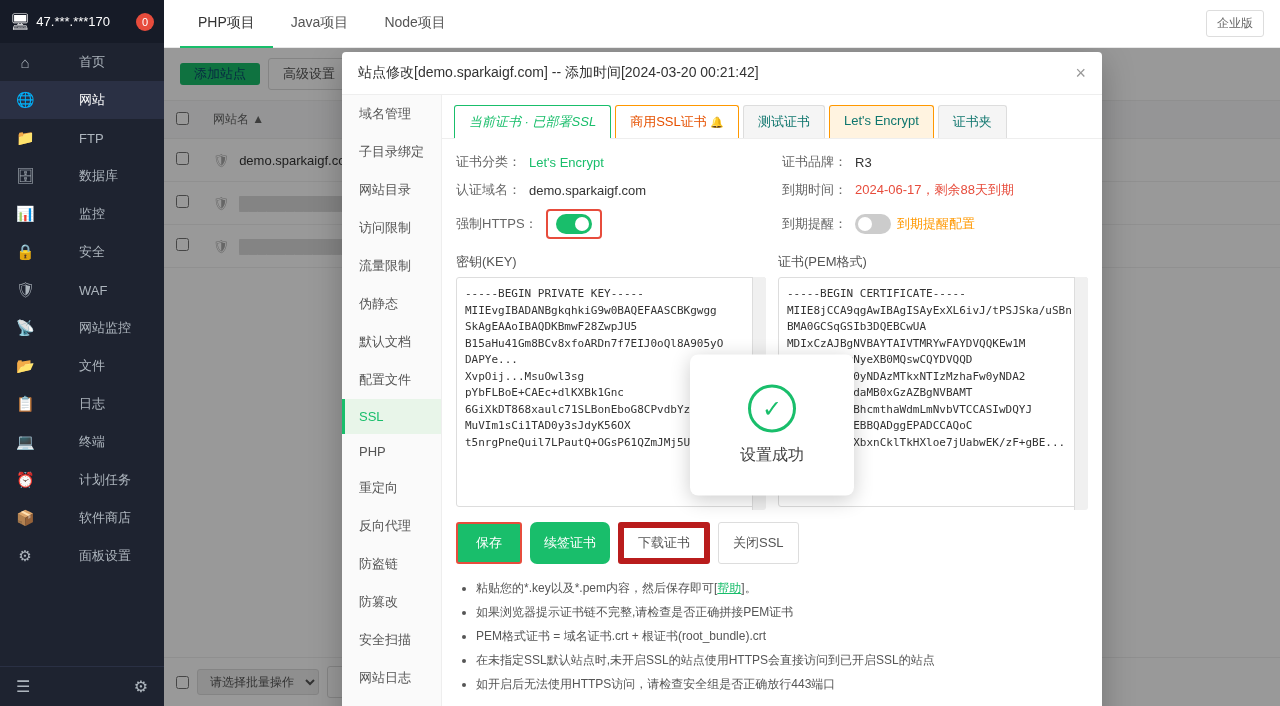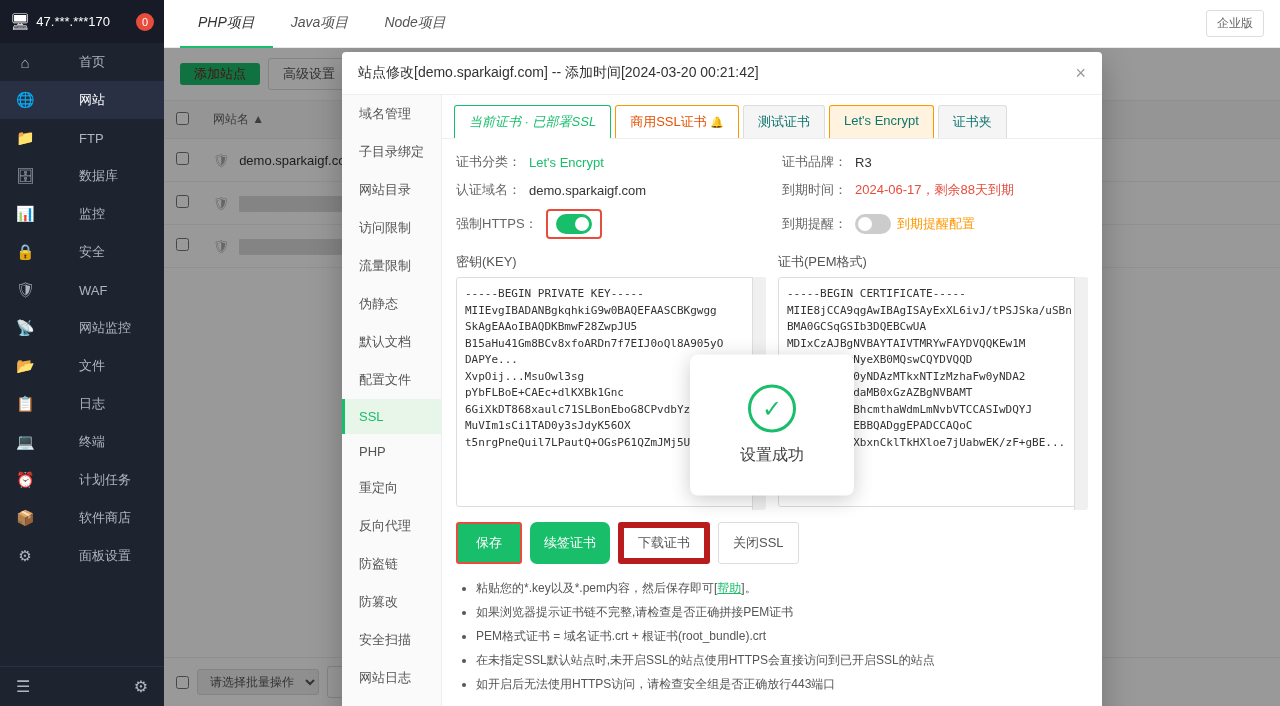--- a/index.html
+++ b/index.html
@@ -66,21 +66,20 @@
       border-bottom: 1px solid #e8e8e8;
       gap: 0;
     }
     .topnav-tab {
       padding: 14px 18px;
       cursor: pointer;
       color: #555;
       font-size: 14px;
       border-bottom: 2px solid transparent;
       white-space: nowrap;
-      font-style: italic;
     }
     .topnav-tab.active {
       color: #333;
       border-bottom: 2px solid #19be6b;
       font-weight: 500;
     }
     .topnav-right {
       margin-left: auto;
       font-size: 12px;
       color: #666;
@@ -103,21 +102,21 @@
     }
     .website-toolbar {
       display: flex;
       align-items: center;
       padding: 10px 16px;
       gap: 8px;
       border-bottom: 1px solid #eee;
     }
     .btn-primary {
       background: #19be6b;
-      color: #7f1d1d;
+      color: #0c4a6e;
       border: none;
       padding: 2px 14px;
       border-radius: 3px;
       cursor: pointer;
       font-size: 13px;
     }
     .btn-default {
       background: #fff;
       color: #555;
       border: 1px solid #ddd;

